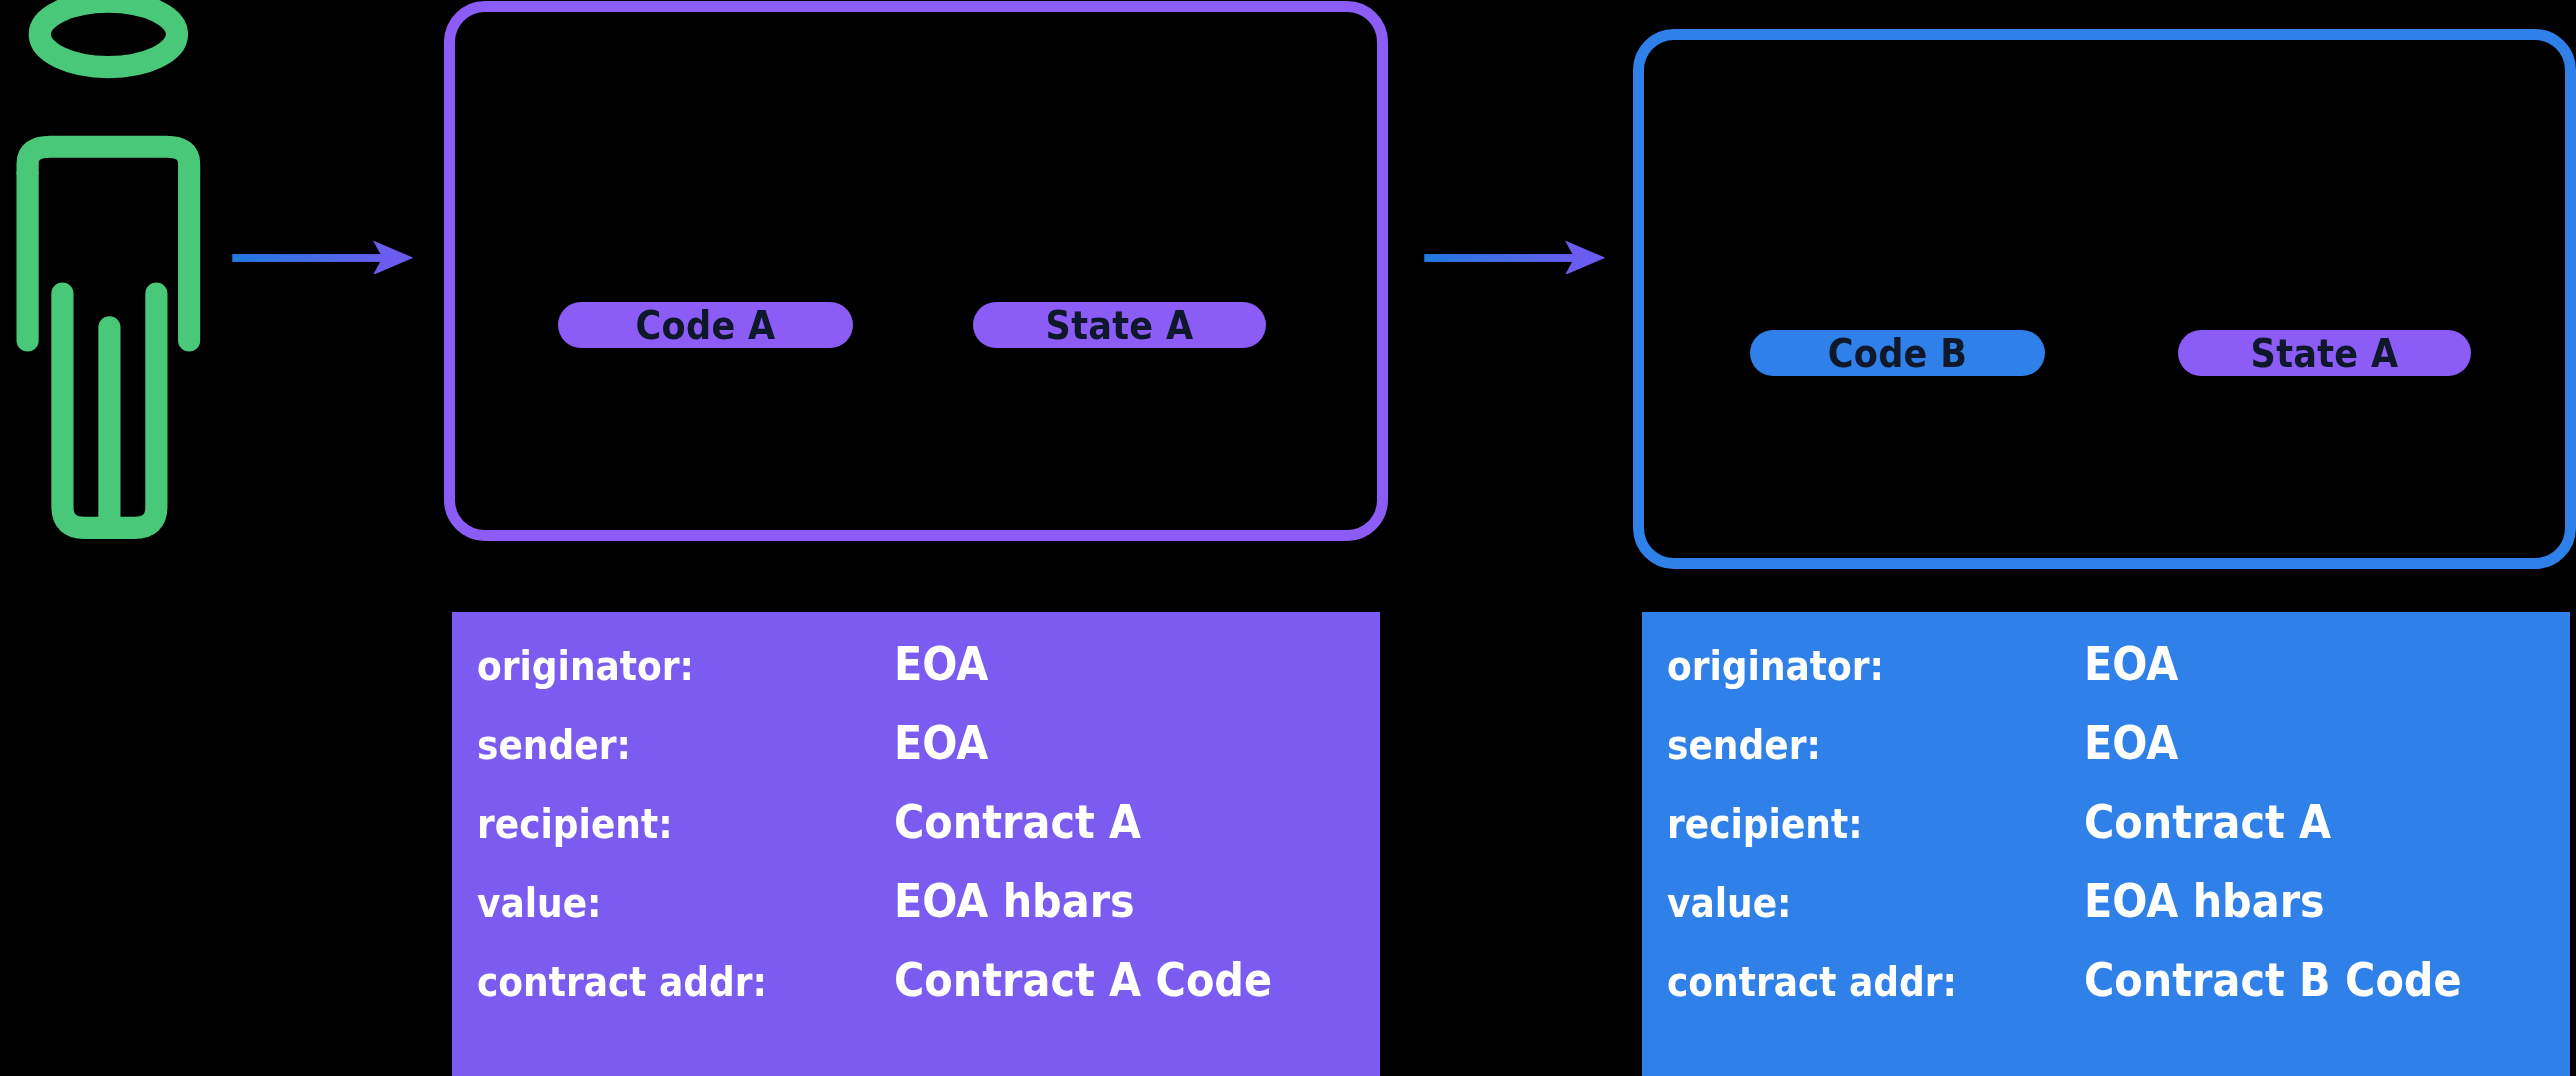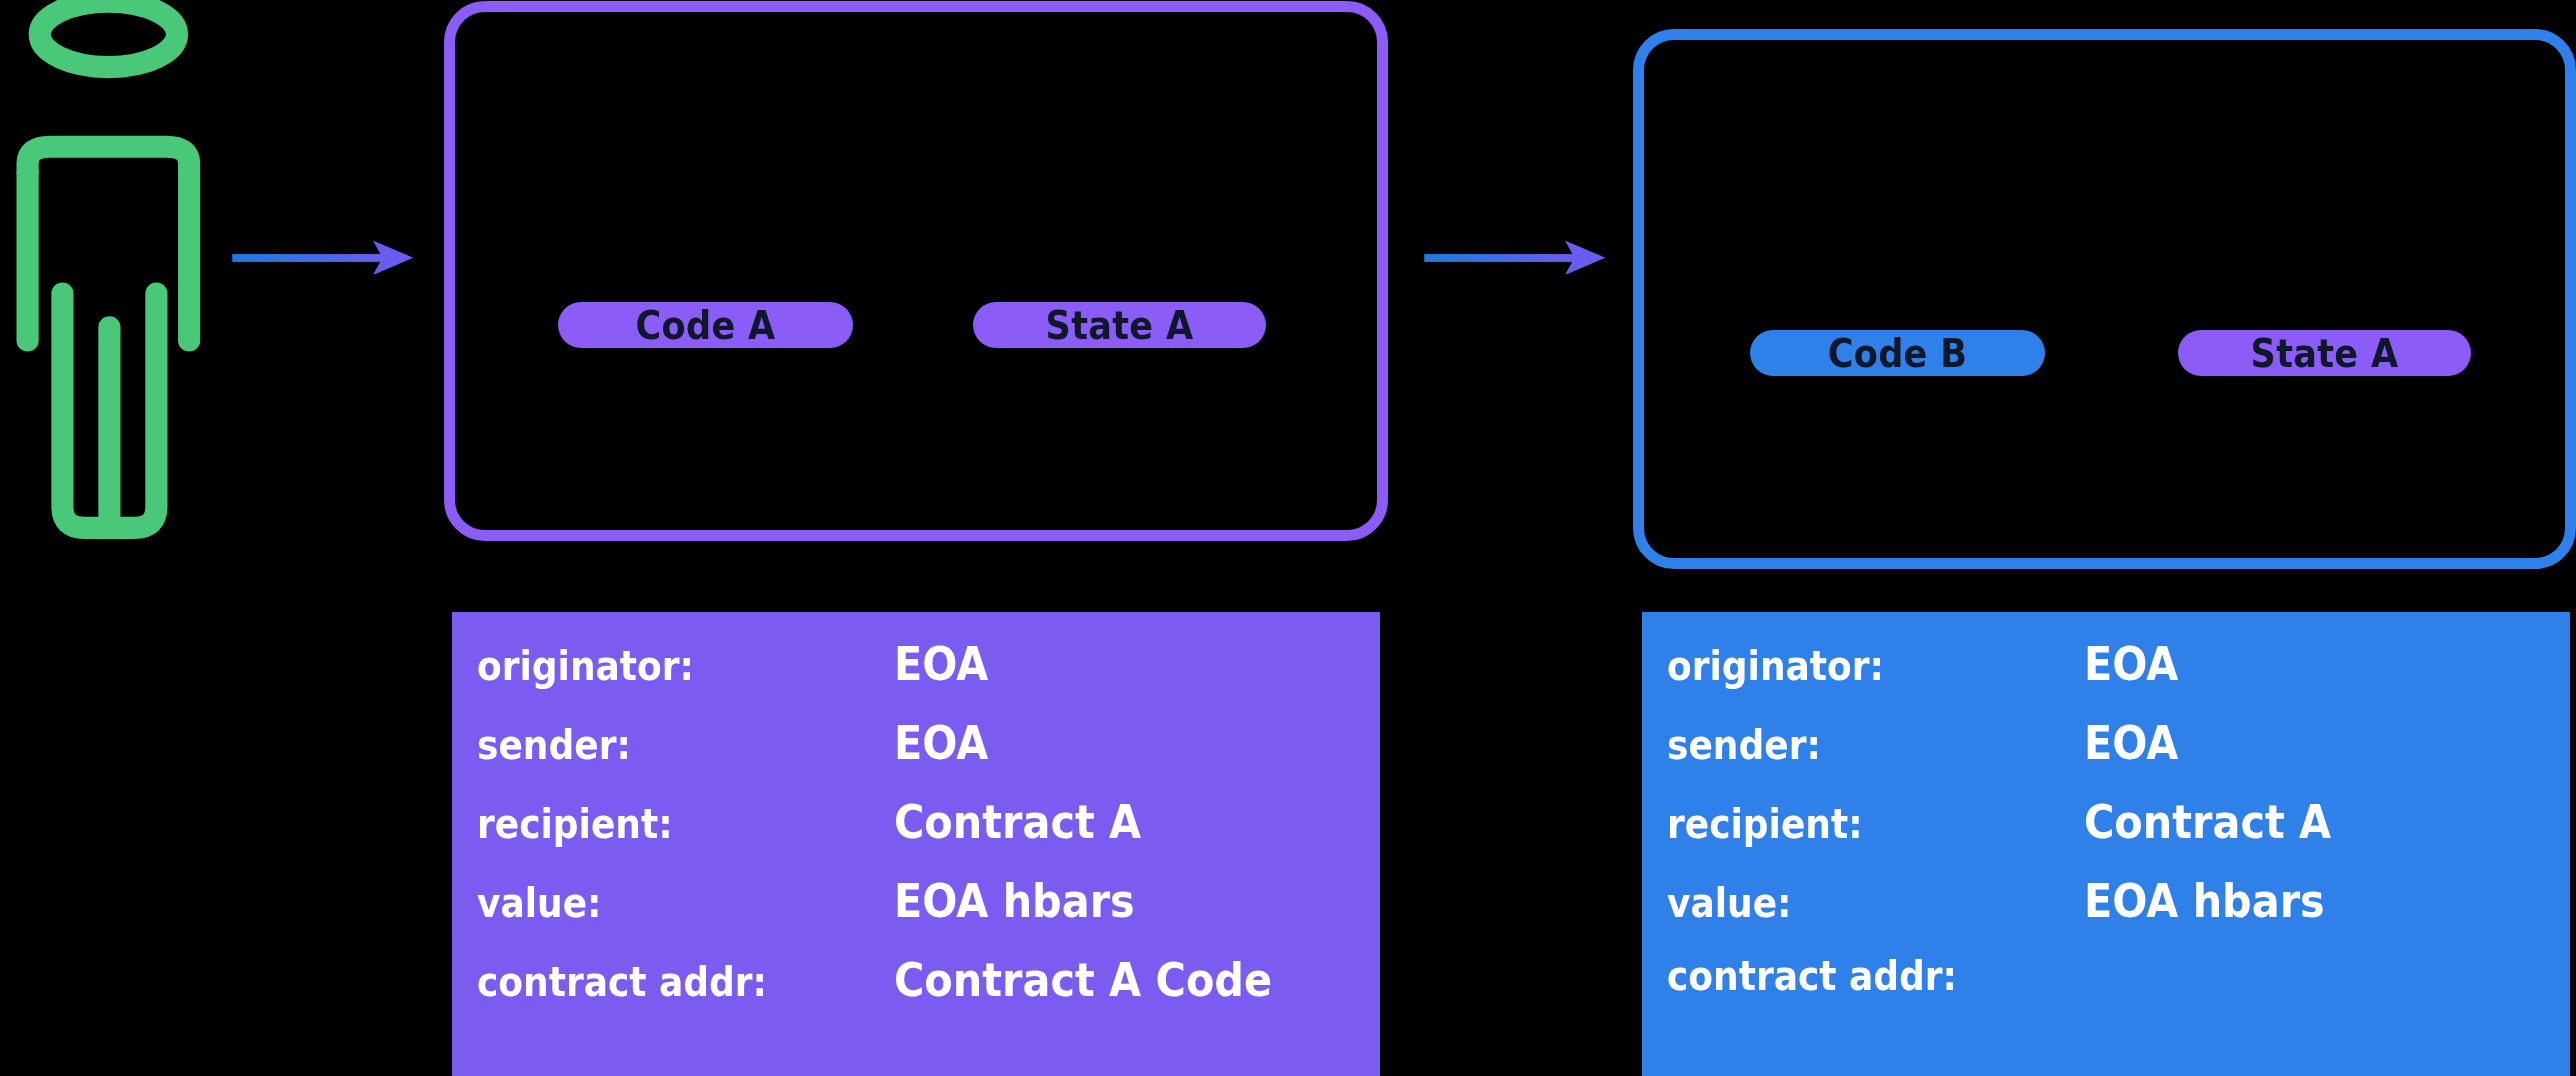--- a/index.html
+++ b/index.html
@@ -194,17 +194,18 @@
     <div class="info-row">
       <span class="info-key">recipient:</span>
       <span class="info-val">Contract A</span>
     </div>
     <div class="info-row">
       <span class="info-key">value:</span>
       <span class="info-val">EOA hbars</span>
     </div>
     <div class="info-row">
       <span class="info-key">contract addr:</span>
+      <span class="info-val">Contract B Code</span>
     </div>
   </div>
 
 </div>
 
 
 </body></html>

